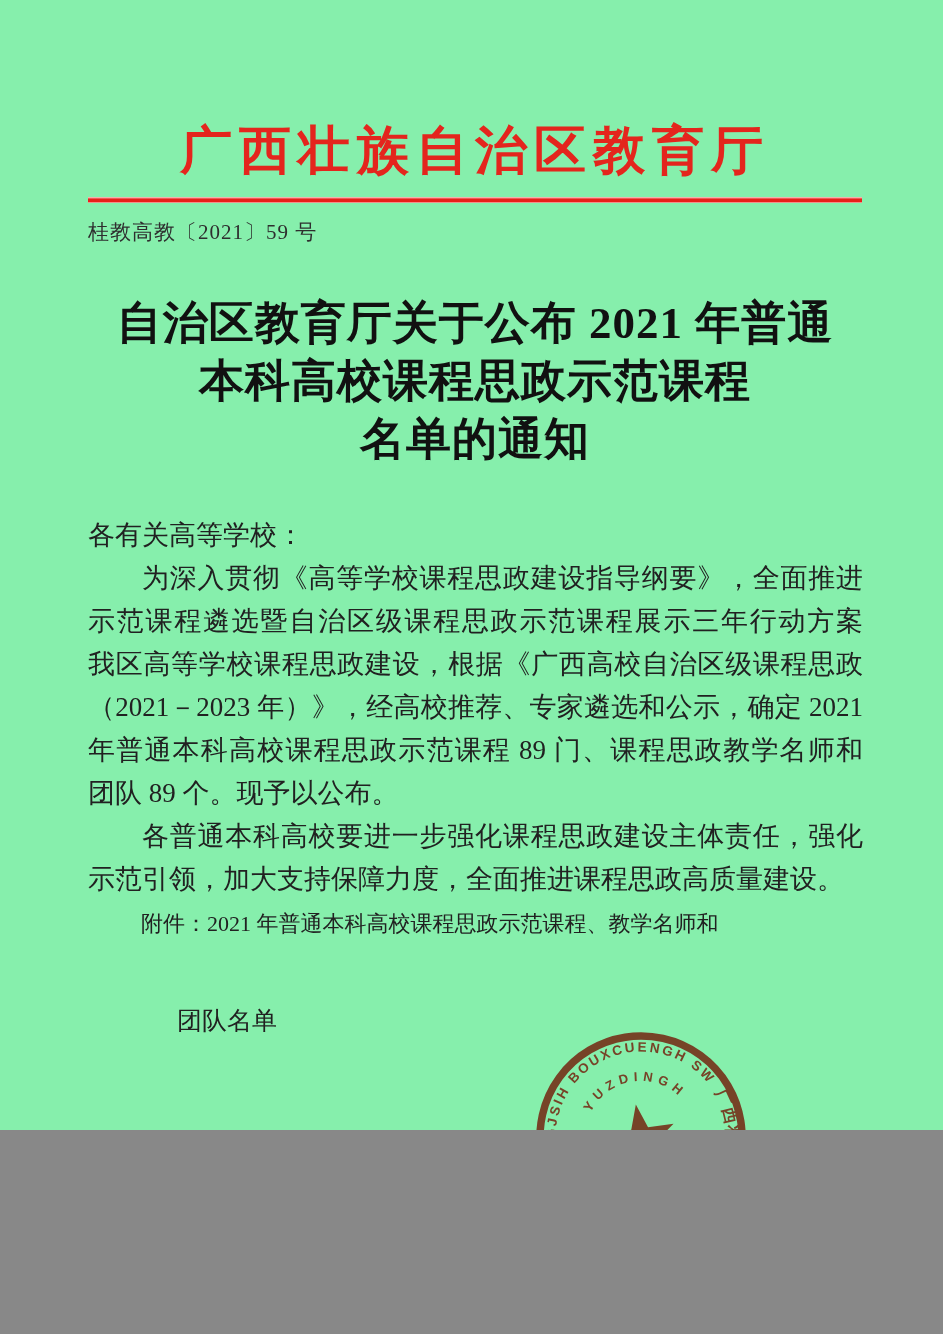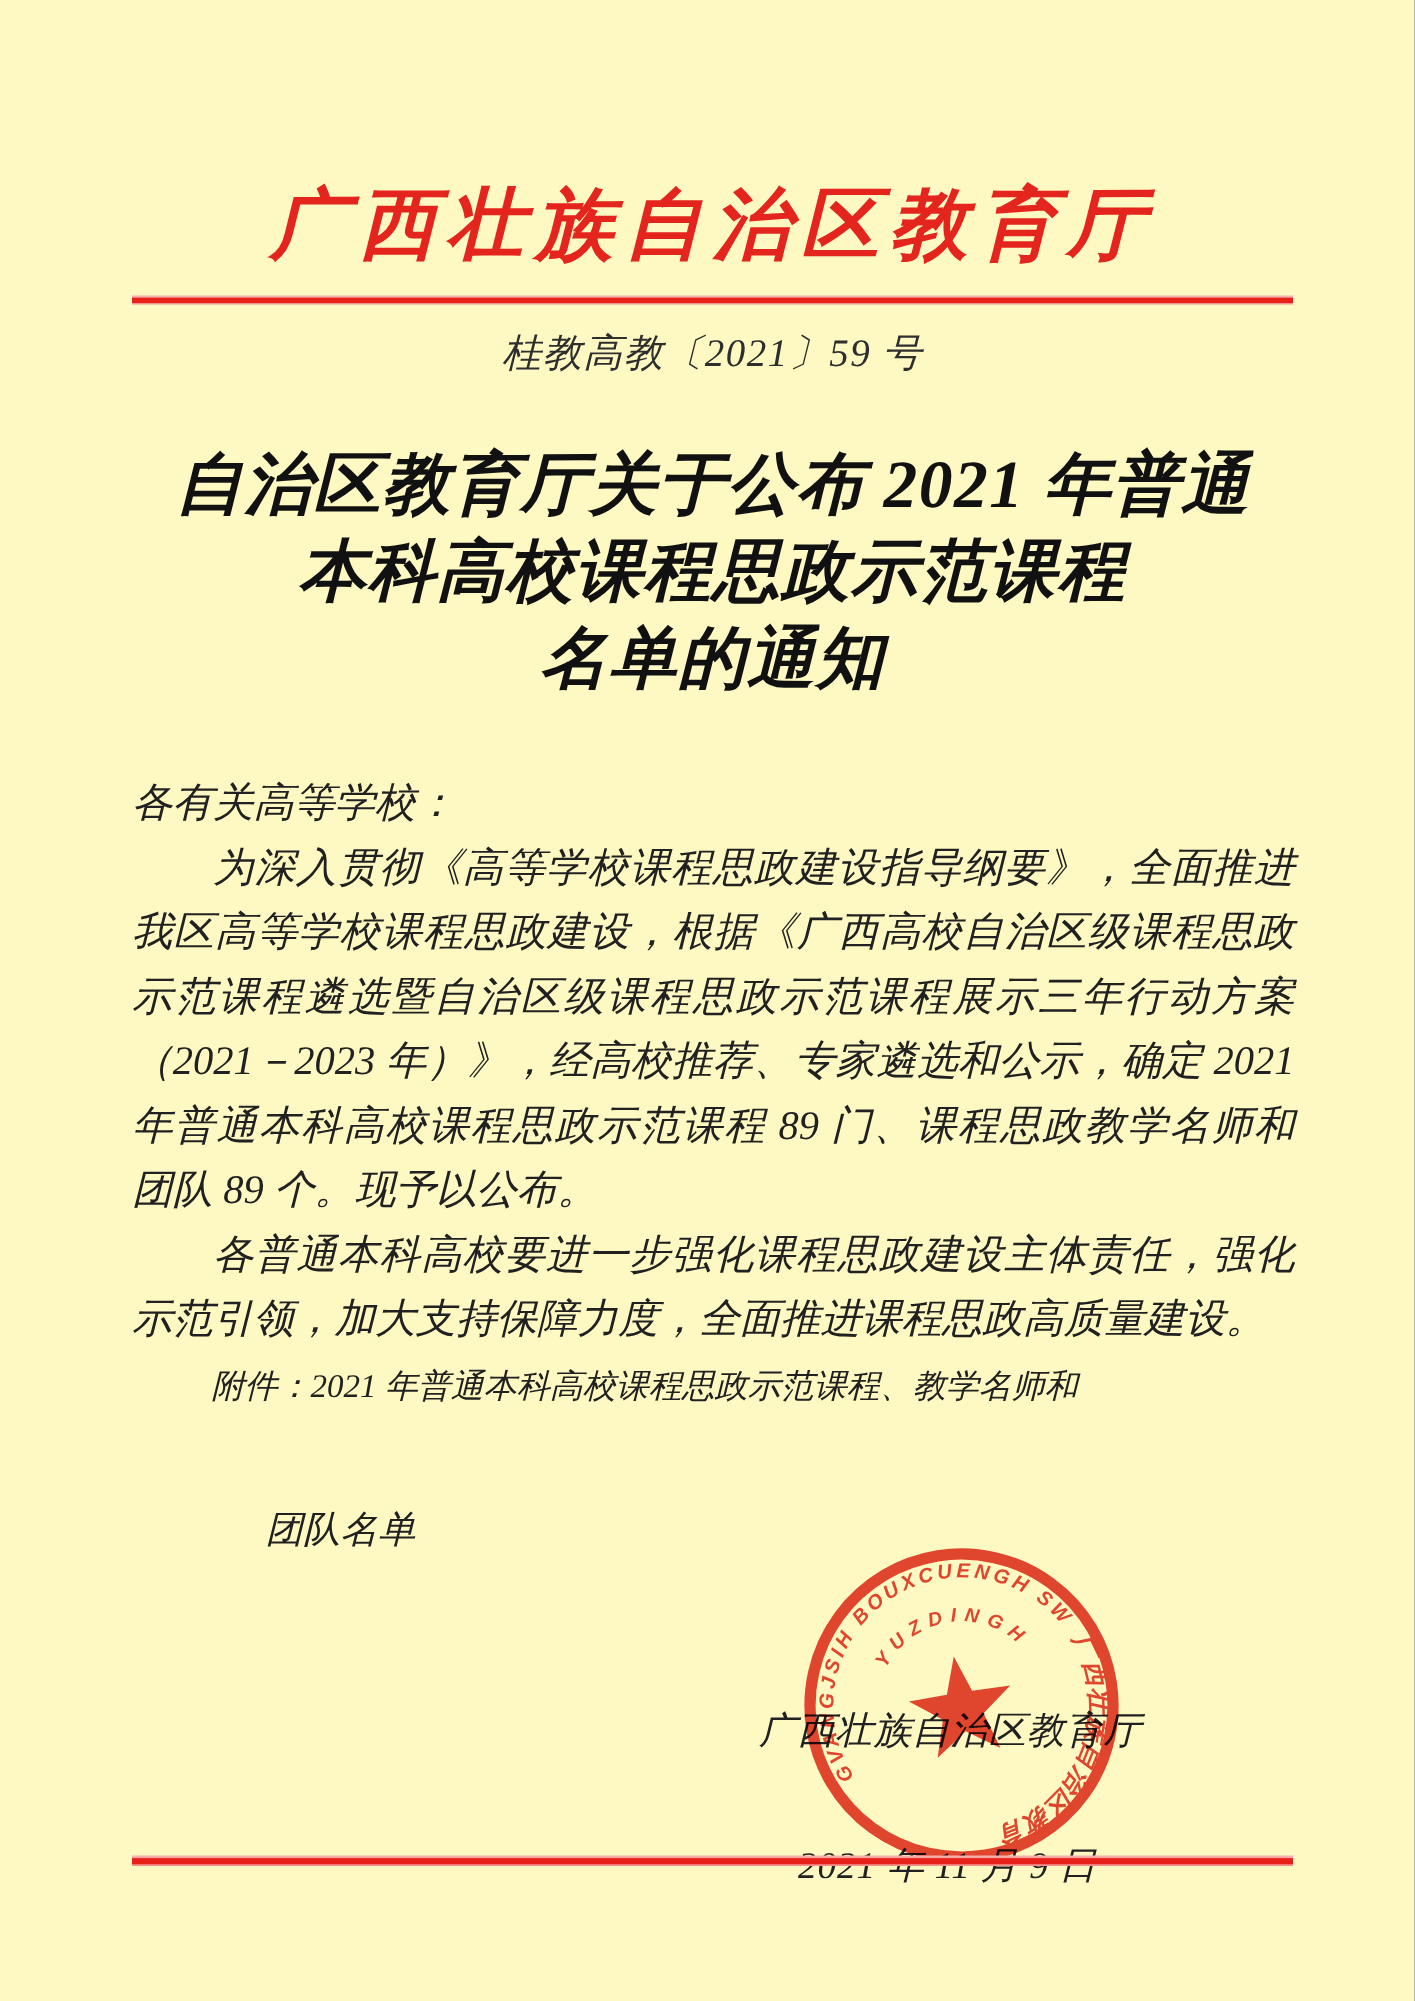--- a/index.html
+++ b/index.html
@@ -1,41 +1,40 @@
 <!DOCTYPE html>
 <html><head>
 <meta charset="utf-8">
 <style>
   html,body { margin:0; padding:0; background:#888; }
   .page {
-    position:relative; width:943px; height:1334px; margin:0 auto;
-    background:#fef9c3; overflow:hidden;
+    position:relative; width:943px; height:1130px; margin:0 auto;
+    background:#86efac; overflow:hidden;
     font-family:"Liberation Serif","DejaVu Serif",serif;
     color:#212121;
-    font-style:italic;
   }
   .abs { position:absolute; }
 
   
   .agency-header {
     top:114px; left:88px; width:774px; height:74px;
     line-height:74px; text-align:center;
     font-size:52px; font-weight:700; letter-spacing:7px;
     color:#e4251d; white-space:nowrap;
   }
   .rule {
     left:88px; width:774px; height:6px;
     background:linear-gradient(to bottom,#f6b0ab 0%,#f6b0ab 18%,#e8201a 30%,#e8201a 78%,#f2928d 88%,#f2928d 100%);
   }
   .rule-top { top:197px; }
   .rule-bottom { top:1237px; height:7px; }
 
   .doc-number {
     top:218px; left:88px; width:774px;
-    text-align:center; font-size:26px; color:#2e2e2e;
+    text-align:left; font-size:21px; color:#2e2e2e;
     letter-spacing:1px; white-space:pre;
   }
 
   
   .title-block { top:294px; left:88px; width:774px; text-align:center; }
   .title-block div {
     height:58px; line-height:58px; font-size:45px; font-weight:700;
     color:#111111; white-space:nowrap; letter-spacing:1px;
   }
 
@@ -75,22 +74,22 @@
 
   <div class="abs title-block">
     <div>自治区教育厅关于公布 2021 年普通</div>
     <div>本科高校课程思政示范课程</div>
     <div>名单的通知</div>
   </div>
 
   <div class="abs body-block">
     <div>各有关高等学校：</div>
     <div class="ind fill">为深入贯彻《高等学校课程思政建设指导纲要》，全面推进</div>
+    <div class="fill">示范课程遴选暨自治区级课程思政示范课程展示三年行动方案</div>
     <div class="fill">我区高等学校课程思政建设，根据《广西高校自治区级课程思政</div>
-    <div class="fill">示范课程遴选暨自治区级课程思政示范课程展示三年行动方案</div>
     <div class="fill">（2021－2023 年）》，经高校推荐、专家遴选和公示，确定 2021</div>
     <div class="fill">年普通本科高校课程思政示范课程 89 门、课程思政教学名师和</div>
     <div>团队 89 个。现予以公布。</div>
     <div class="ind fill">各普通本科高校要进一步强化课程思政建设主体责任，强化</div>
     <div>示范引领，加大支持保障力度，全面推进课程思政高质量建设。</div>
   </div>
 
   <div class="abs attach-1">附件：2021 年普通本科高校课程思政示范课程、教学名师和</div>
   <div class="abs attach-2">团队名单</div>
 

